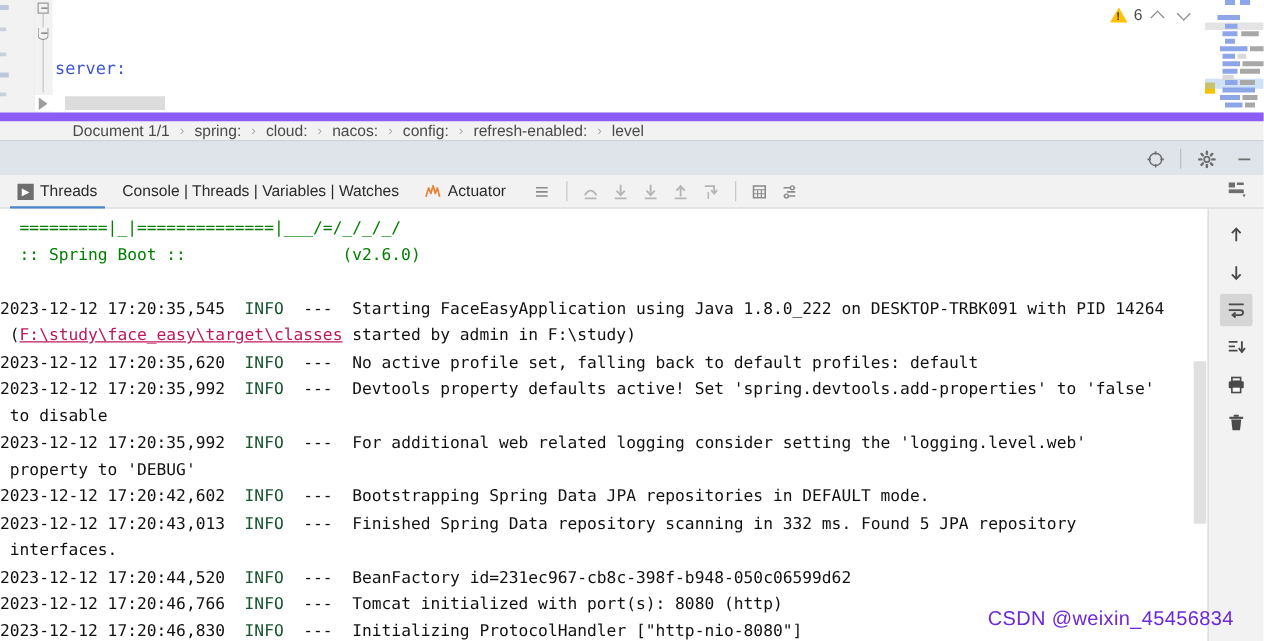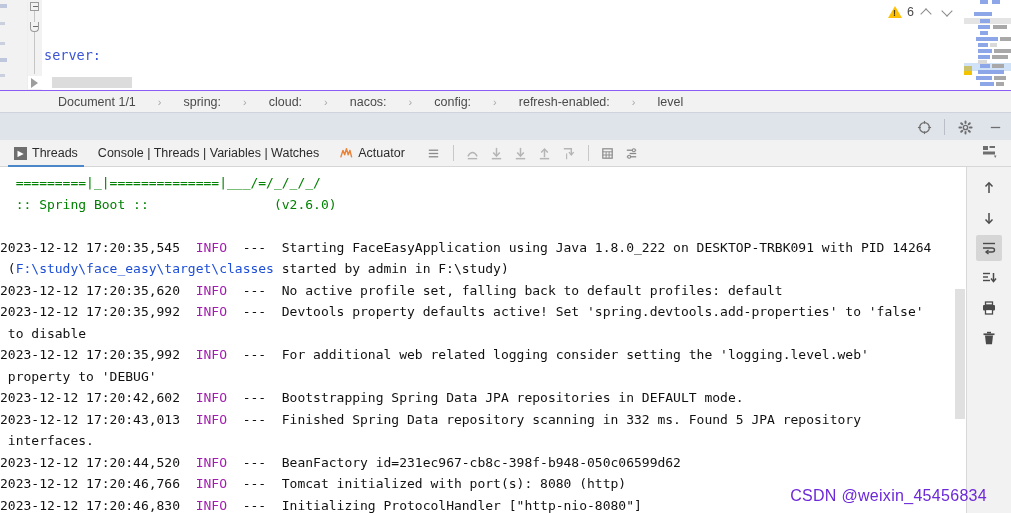--- a/index.html
+++ b/index.html
@@ -178,24 +178,24 @@
     width: 47px; height: 6px;
     background: #e4e4e4;
   }
 
   
   .breadcrumb {
     position: absolute;
     left: 0; top: 90px;
     width: 1011px; height: 22px;
     background: #f2f2f2;
-    border-top: 1px solid #8b5cf6;
+    border-top: 7px solid #8b5cf6;
     display: flex; align-items: center;
     padding-left: 54px;
-    gap: 16px;
+    gap: 2px;
     font-size: 12.5px;
     color: #4a4a4a;
   }
   .crumb {
     padding: 0 4px;
     cursor: default;
     white-space: nowrap;
   }
   .crumb-sep {
     color: #a8a8a8;
@@ -295,22 +295,22 @@
     left: 0; top: 5px;
     width: 960px;
     font-family: "DejaVu Sans Mono", monospace;
     font-size: 13px;
     line-height: 21.5px;
     color: #000000;
     white-space: pre;
   }
   .log-line { height: 21.5px; }
   .c-green { color: #008000; }
-  .c-info  { color: #a21caf; }
-  .c-link  { color: #1d4ed8; cursor: pointer; }
+  .c-info  { color: #14532d; }
+  .c-link  { color: #be185d; text-decoration: underline; cursor: pointer; }
   .c-black { color: #111111; }
 
   
   .console-vbar {
     position: absolute;
     right: 0; top: 0;
     width: 12px; height: 346px;
     background: #ffffff;
   }
   .console-vthumb {

